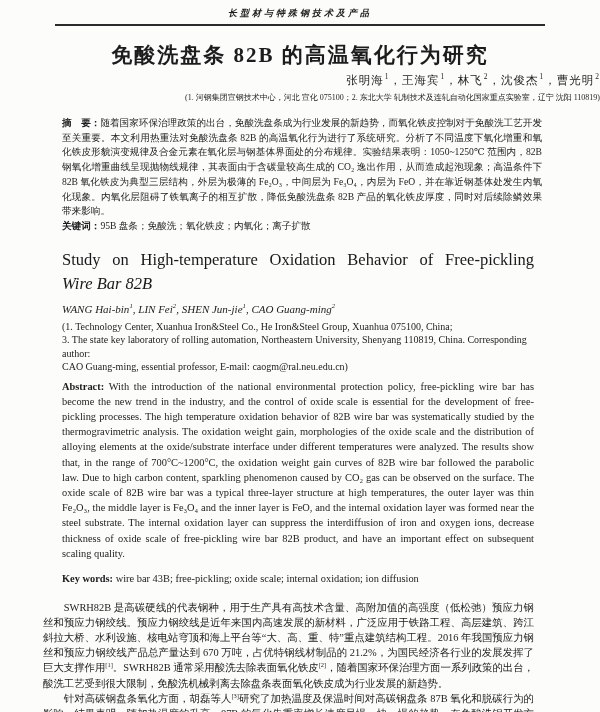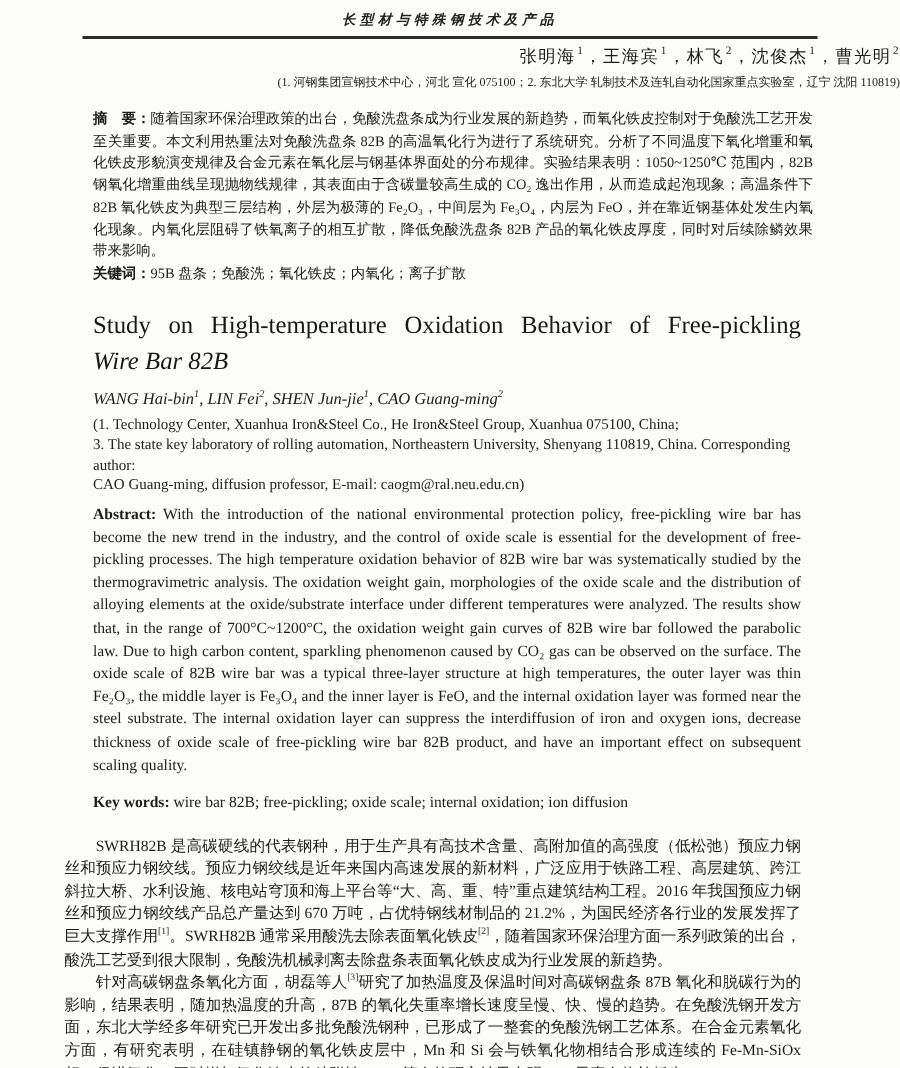--- a/index.html
+++ b/index.html
@@ -103,46 +103,47 @@
   .body-p{margin:0;text-indent:2em;}
 </style>
 </head>
 <body>
 
 <div class="page">
 
   <div class="journal-head">长型材与特殊钢技术及产品</div>
   <hr class="head-rule">
 
+  <h1 class="cn-title">免酸洗盘条 82B 的高温氧化行为研究</h1>
 
   <div class="cn-authors">张明海<sup>1</sup>，王海宾<sup>1</sup>，林飞<sup>2</sup>，沈俊杰<sup>1</sup>，曹光明<sup>2</sup></div>
 
   <div class="cn-affil">(1. 河钢集团宣钢技术中心，河北 宣化 075100；2. 东北大学 轧制技术及连轧自动化国家重点实验室，辽宁 沈阳 110819)</div>
 
   <p class="cn-abstract"><span class="lbl">摘　要：</span><span>随着国家环保治理政策的出台，免酸洗盘条成为行业发展的新趋势，而氧化铁皮控制对于免酸洗工艺开发至关重要。本文利用热重法对免酸洗盘条 82B 的高温氧化行为进行了系统研究。分析了不同温度下氧化增重和氧化铁皮形貌演变规律及合金元素在氧化层与钢基体界面处的分布规律。实验结果表明：1050~1250℃ 范围内，82B 钢氧化增重曲线呈现抛物线规律，其表面由于含碳量较高生成的 CO₂ 逸出作用，从而造成起泡现象；高温条件下 82B 氧化铁皮为典型三层结构，外层为极薄的 Fe₂O₃，中间层为 Fe₃O₄，内层为 FeO，并在靠近钢基体处发生内氧化现象。内氧化层阻碍了铁氧离子的相互扩散，降低免酸洗盘条 82B 产品的氧化铁皮厚度，同时对后续除鳞效果带来影响。</span></p>
 
   <p class="cn-keywords"><span class="lbl">关键词：</span><span>95B 盘条；免酸洗；氧化铁皮；内氧化；离子扩散</span></p>
 
   <div class="en-section">
     <div class="en-title">
       <span class="l1">Study on High-temperature Oxidation Behavior of Free-pickling</span>
       <span class="l2">Wire Bar 82B</span>
     </div>
 
     <div class="en-authors">WANG Hai-bin<sup>1</sup>, LIN Fei<sup>2</sup>, SHEN Jun-jie<sup>1</sup>, CAO Guang-ming<sup>2</sup></div>
 
     <div class="en-affil">
       <div>(1. Technology Center, Xuanhua Iron&amp;Steel Co., He Iron&amp;Steel Group, Xuanhua 075100, China;</div>
       <div>3. The state key laboratory of rolling automation, Northeastern University, Shenyang 110819, China. Corresponding author:</div>
-      <div>CAO Guang-ming, diffusion professor, E-mail: caogm@ral.neu.edu.cn)</div>
+      <div>CAO Guang-ming, essential professor, E-mail: caogm@ral.neu.edu.cn)</div>
     </div>
 
     <p class="en-abstract"><span class="lbl">Abstract:</span><span> With the introduction of the national environmental protection policy, free-pickling wire bar has become the new trend in the industry, and the control of oxide scale is essential for the development of free-pickling processes. The high temperature oxidation behavior of 82B wire bar was systematically studied by the thermogravimetric analysis. The oxidation weight gain, morphologies of the oxide scale and the distribution of alloying elements at the oxide/substrate interface under different temperatures were analyzed. The results show that, in the range of 700°C~1200°C, the oxidation weight gain curves of 82B wire bar followed the parabolic law. Due to high carbon content, sparkling phenomenon caused by CO₂ gas can be observed on the surface. The oxide scale of 82B wire bar was a typical three-layer structure at high temperatures, the outer layer was thin Fe₂O₃, the middle layer is Fe₃O₄ and the inner layer is FeO, and the internal oxidation layer was formed near the steel substrate. The internal oxidation layer can suppress the interdiffusion of iron and oxygen ions, decrease thickness of oxide scale of free-pickling wire bar 82B product, and have an important effect on subsequent scaling quality.</span></p>
 
-    <p class="en-keywords"><span class="lbl">Key words:</span><span> wire bar 82B; free-pickling; oxide scale; internal oxidation; ion diffusion</span></p>
+    <p class="en-keywords"><span class="lbl">Key words:</span><span> wire bar 43B; free-pickling; oxide scale; internal oxidation; ion diffusion</span></p>
   </div>
 
   <div class="body-section">
     <p class="body-p">SWRH82B 是高碳硬线的代表钢种，用于生产具有高技术含量、高附加值的高强度（低松弛）预应力钢丝和预应力钢绞线。预应力钢绞线是近年来国内高速发展的新材料，广泛应用于铁路工程、高层建筑、跨江斜拉大桥、水利设施、核电站穹顶和海上平台等“大、高、重、特”重点建筑结构工程。2016 年我国预应力钢丝和预应力钢绞线产品总产量达到 670 万吨，占优特钢线材制品的 21.2%，为国民经济各行业的发展发挥了巨大支撑作用<sup>[1]</sup>。SWRH82B 通常采用酸洗去除表面氧化铁皮<sup>[2]</sup>，随着国家环保治理方面一系列政策的出台，酸洗工艺受到很大限制，免酸洗机械剥离去除盘条表面氧化铁皮成为行业发展的新趋势。</p>
     <p class="body-p">针对高碳钢盘条氧化方面，胡磊等人<sup>[3]</sup>研究了加热温度及保温时间对高碳钢盘条 87B 氧化和脱碳行为的影响，结果表明，随加热温度的升高，87B 的氧化失重率增长速度呈慢、快、慢的趋势。在免酸洗钢开发方面，东北大学经多年研究已开发出多批免酸洗钢种，已形成了一整套的免酸洗钢工艺体系。在合金元素氧化方面，有研究表明，在硅镇静钢的氧化铁皮层中，Mn 和 Si 会与铁氧化物相结合形成连续的 Fe-Mn-SiOx 相，促进氧化，同时增加氧化铁皮的粘附性。Liu 等人的研究结果表明，Si 元素在热轧板生</p>
   </div>
 
 </div>
 
 </body></html>

